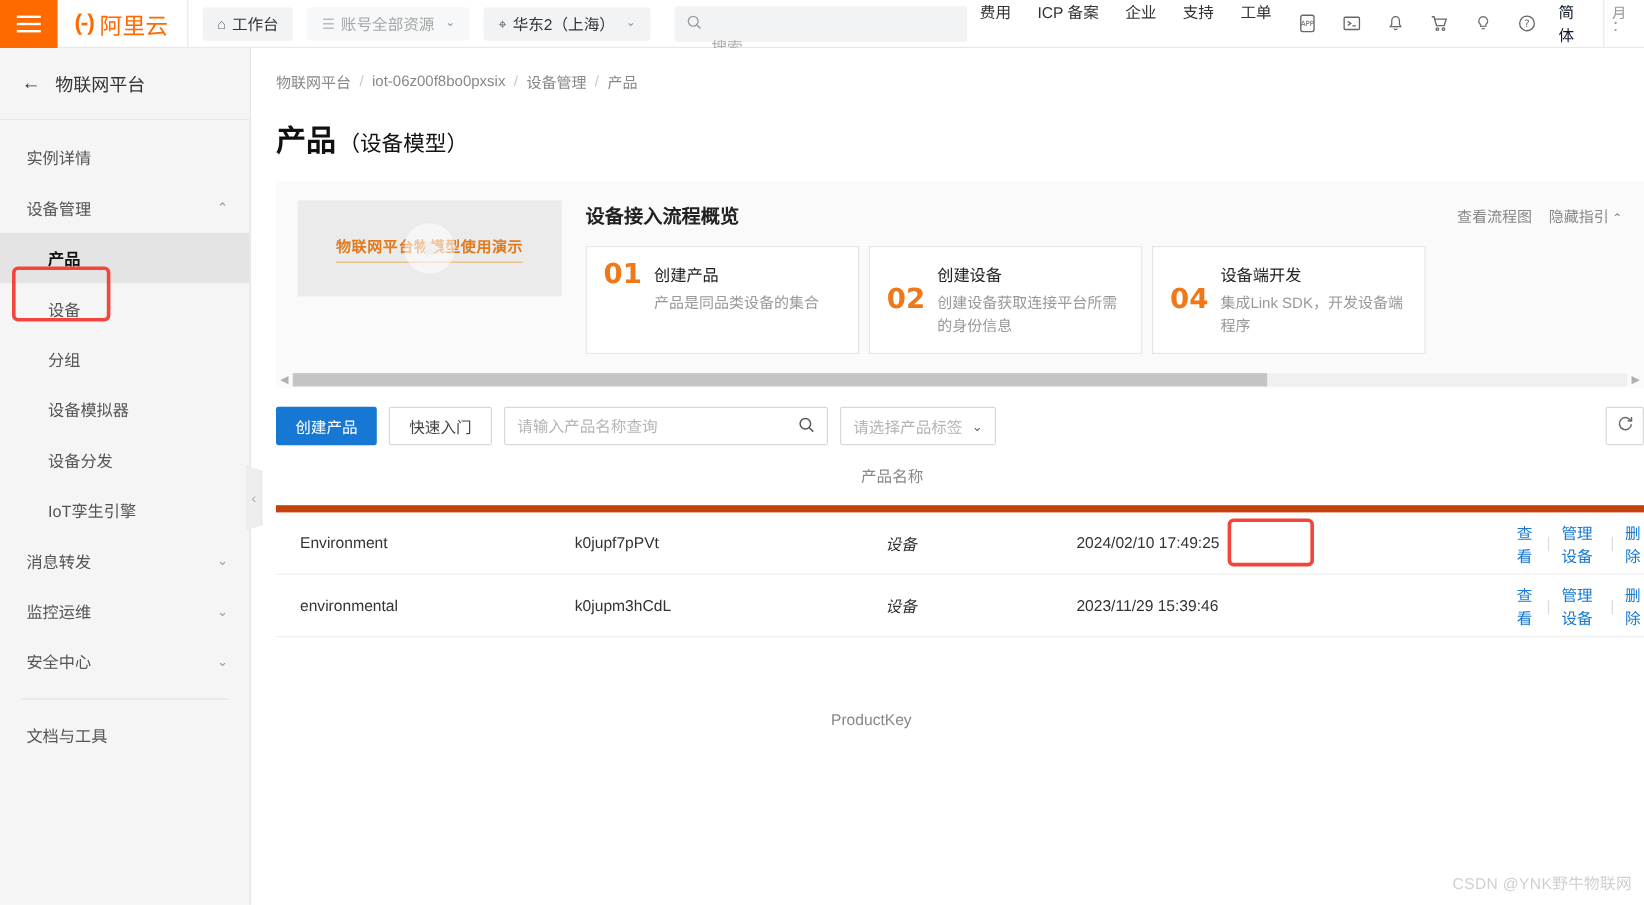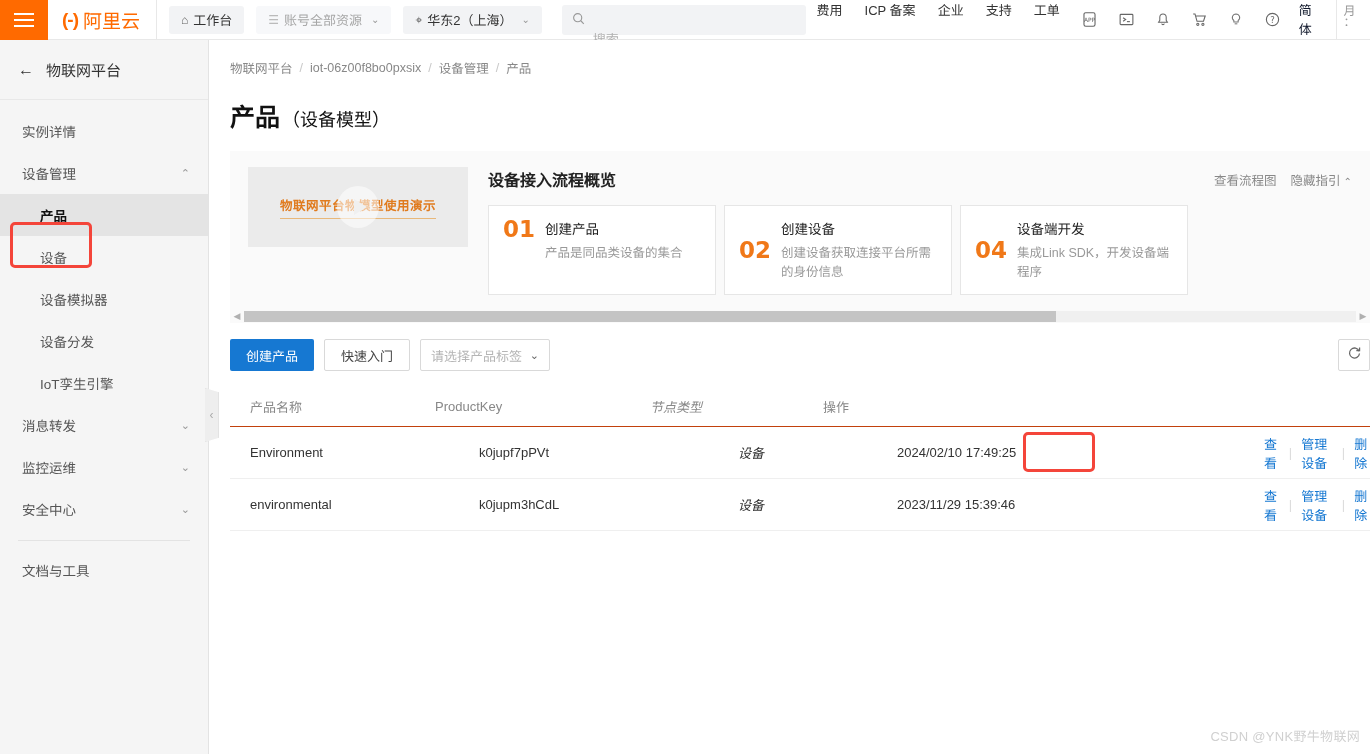--- a/index.html
+++ b/index.html
@@ -283,22 +283,22 @@
     margin-left: auto; width: 32px; height: 32px;
     border: 1px solid #d9d9d9; background: #fff; border-radius: 2px;
     display: flex; align-items: center; justify-content: center;
     cursor: pointer; color: #666;
   }
 
   
   .table { margin: 16px 0 0 20px; width: 1140px; }
   .trow { display: flex; align-items: center; }
   .thead {
-    height: 40px; border-bottom: 1px solid #c2410c;
-    font-size: 13px; color: #888;
+    height: 40px; border-bottom: 6px solid #c2410c;
+    font-size: 13px; color: #888; flex-direction: column;
   }
   .tbody-row {
     height: 52px; border-bottom: 1px solid #efefef;
     font-size: 13px; color: #333; position: relative; gap: 44px;
   }
   .c1 { width: 205px; flex: 0 0 205px; padding-left: 20px; }
   .c2 { width: 215px; flex: 0 0 215px; }
   .c3 { width: 115px; flex: 0 0 115px; font-style: italic; }
   .c4 { width: 265px; flex: 0 0 265px; }
   .c5 { flex: 1 1 auto; display: flex; align-items: center; justify-content: flex-start; }
@@ -426,20 +426,23 @@
     </div>
     <div class="side-item">
       <span>设备管理</span>
       <span class="chev">⌃</span>
     </div>
     <div class="side-item sub active">
       <span>产品</span>
     </div>
     <div class="side-item sub">
       <span>设备</span>
+    </div>
+    <div class="side-item sub">
+      <span>分组</span>
     </div>
     <div class="side-item sub">
       <span>设备模拟器</span>
     </div>
     <div class="side-item sub">
       <span>设备分发</span>
     </div>
     <div class="side-item sub">
       <span>IoT孪生引擎</span>
     </div>
@@ -536,20 +539,29 @@
         <span class="thumb" style="width: 73%;"></span>
       </span>
       <span class="ar">▶</span>
     </div>
   </div>
 
   <div class="toolbar">
     <div class="btn btn-primary">创建产品</div>
     <div class="btn btn-default">快速入门</div>
 
+    <div class="tb-search">
+      <input type="text" placeholder="请输入产品名称查询" style="">
+      <span class="mag">
+        <svg width="14" height="14" viewBox="0 0 16 16">
+            <circle cx="7" cy="7" r="5" fill="none" stroke="#555" stroke-width="1.4"></circle>
+            <line x1="10.8" y1="10.8" x2="14.5" y2="14.5" stroke="#555" stroke-width="1.4"></line>
+          </svg>
+      </span>
+    </div>
 
     <div class="tb-select">
       <span>请选择产品标签</span>
       <span class="caret">⌄</span>
     </div>
 
     <div class="refresh-btn">
       <span>
         <svg width="15" height="15" viewBox="0 0 18 18">
             <path d="M14.6 6.2A6 6 0 1 0 15 9" fill="none" stroke="#666" stroke-width="1.5"></path>

